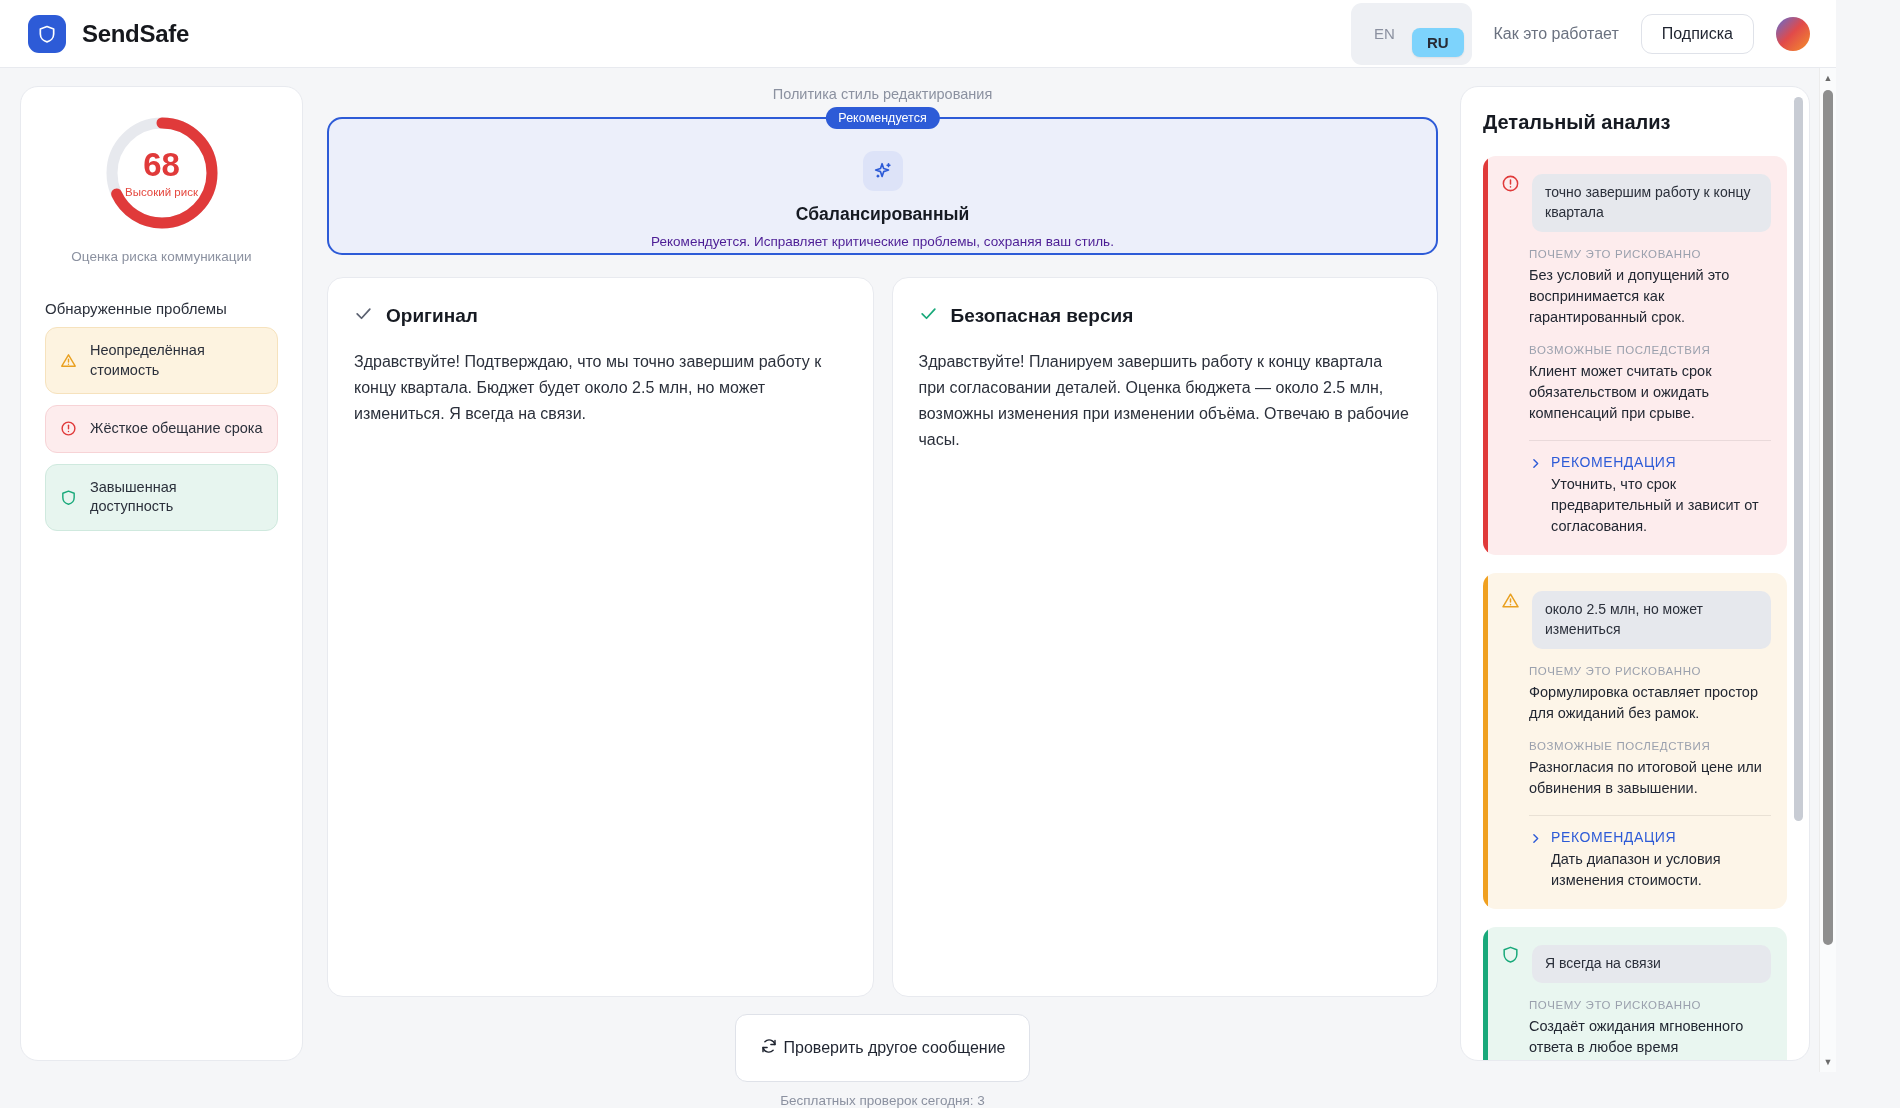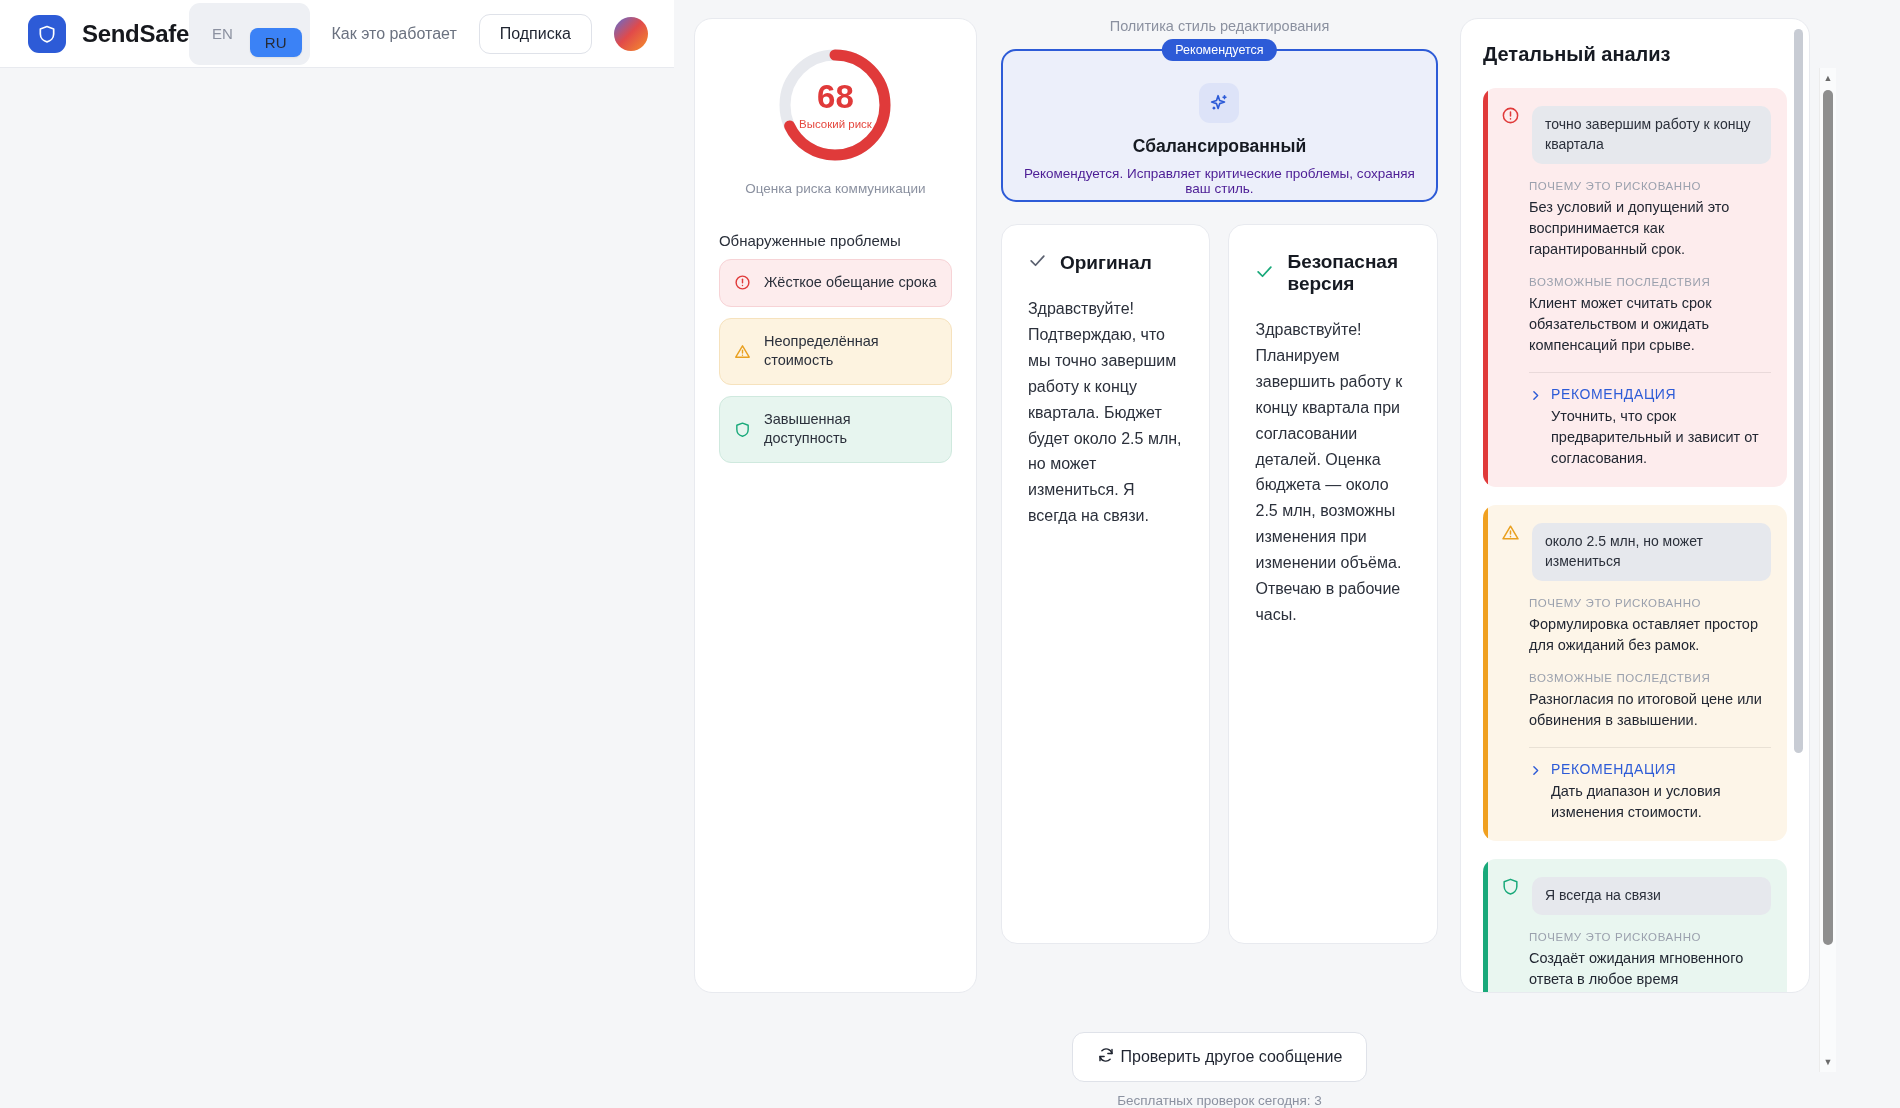--- a/index.html
+++ b/index.html
@@ -3,21 +3,21 @@
 <meta charset="utf-8">
 <style>
   * { box-sizing: border-box; margin: 0; padding: 0; }
   html, body {
     width: 1900px; height: 1108px;
     font-family: "Liberation Sans", sans-serif;
     background: #f5f6f8;
     overflow: hidden;
     color: #1f2430;
   }
-  .app { width: 1836px; height: 1108px; position: relative; display: flex; background: #f5f6f8; }
+  .app { width: 1836px; height: 1108px; position: relative; display: flex; flex-direction: column; background: #f5f6f8; }
 
   
   .header {
     height: 68px; min-height: 68px; background: #ffffff;
     border-bottom: 1px solid #e8eaef;
     display: flex; align-items: center; justify-content: space-between;
     padding: 0 26px 0 28px;
   }
   .brand { display: flex; align-items: center; gap: 16px; }
   .brand-logo {
@@ -27,21 +27,21 @@
   .brand-name { font-size: 24px; font-weight: bold; letter-spacing: -0.3px; color: #16181d; }
 
   .header-right { display: flex; align-items: center; gap: 22px; }
   .lang-toggle {
     display: flex; align-items: center; background: #eef0f4; border-radius: 11px;
     padding: 8px; gap: 2px;
   }
   .lang-opt {
     font-size: 15px; padding: 6px 15px; border-radius: 8px; color: #8b91a0; cursor: pointer;
   }
-  .lang-opt.active { background: #3b82f6; color: #272b35; font-weight: 400;
+  .lang-opt.active { background: #7dd3fc; color: #272b35; font-weight: 700;
     box-shadow: 0 1px 2px rgba(16,24,40,0.08); margin-top: 17px; }
   .how-link { font-size: 16px; color: #6b7280; cursor: pointer; }
   .sub-btn {
     font-size: 16px; color: #1f2430; background: #ffffff; border: 1px solid #dfe2e9;
     border-radius: 11px; padding: 10px 20px; cursor: pointer; font-family: inherit;
   }
   .avatar {
     width: 34px; height: 34px; border-radius: 50%;
     background: linear-gradient(135deg, #5b6fd8 0%, #e14a4a 48%, #f5902b 100%);
     cursor: pointer;
@@ -102,21 +102,21 @@
     padding: 26px 26px 26px 26px; height: 720px;
   }
   .msg-head { display: flex; align-items: center; gap: 13px; margin-bottom: 22px; }
   .msg-title { font-size: 19px; font-weight: bold; color: #161a22; }
   .msg-body { font-size: 16px; line-height: 1.62; color: #2b303b; }
 
   .center-foot { margin-top: 20px; display: flex; flex-direction: column; align-items: center; }
   .recheck-btn {
     display: inline-flex; align-items: center; gap: 6px;
     background: #fff; border: 1px solid #dfe2e9; border-radius: 12px;
-    padding: 13px 24px; font-size: 16px; color: #1f2430; cursor: pointer;
+    padding: 22px 24px; font-size: 16px; color: #1f2430; cursor: pointer;
     font-family: inherit;
   }
   .free-note { font-size: 13.5px; color: #8b91a0; margin-top: 11px; }
 
   
   .analysis {
     width: 350px; min-width: 350px; background: #ffffff; border: 1px solid #e8eaef;
     border-radius: 18px; padding: 24px 22px 0 22px; height: 975px; overflow: hidden;
     position: relative;
   }
@@ -211,40 +211,40 @@
           <div class="gauge-center">
             <div class="gauge-score">68</div>
             <div class="gauge-label">Высокий риск</div>
           </div>
         </div>
         <div class="gauge-caption">Оценка риска коммуникации</div>
       </div>
 
       <div class="issues-title">Обнаруженные проблемы</div>
 
+      <div class="issue-chip amber">
+        <span class="chip-ico">
+          <svg width="17" height="17" viewBox="0 0 24 24" fill="none" stroke="#e9a020" stroke-width="2" stroke-linejoin="round" stroke-linecap="round">
+            <path d="M12 4 L21.5 20 H2.5 Z"></path>
+              <path d="M12 10v4"></path>
+              <path d="M12 17.2v.2"></path>
+          </svg>
+        </span>
+        <span>Неопределённая стоимость</span>
+      </div>
+
       <div class="issue-chip red">
         <span class="chip-ico">
           <svg width="17" height="17" viewBox="0 0 24 24" fill="none" stroke="#e03a3a" stroke-width="2" stroke-linecap="round">
             <circle cx="12" cy="12" r="9"></circle>
               <path d="M12 7.5v5"></path>
               <path d="M12 16.2v.2"></path>
           </svg>
         </span>
         <span>Жёсткое обещание срока</span>
-      </div>
-
-      <div class="issue-chip amber">
-        <span class="chip-ico">
-          <svg width="17" height="17" viewBox="0 0 24 24" fill="none" stroke="#e9a020" stroke-width="2" stroke-linejoin="round" stroke-linecap="round">
-            <path d="M12 4 L21.5 20 H2.5 Z"></path>
-              <path d="M12 10v4"></path>
-              <path d="M12 17.2v.2"></path>
-          </svg>
-        </span>
-        <span>Неопределённая стоимость</span>
       </div>
 
       <div class="issue-chip green">
         <span class="chip-ico">
           <svg width="17" height="17" viewBox="0 0 24 24" fill="none" stroke="#19a97a" stroke-width="2" stroke-linejoin="round">
             <path d="M12 3 L20 6 V12 C20 17 16 20.5 12 21.5 C8 20.5 4 17 4 12 V6 Z"></path>
           </svg>
         </span>
         <span>Завышенная доступность</span>
       </div>

